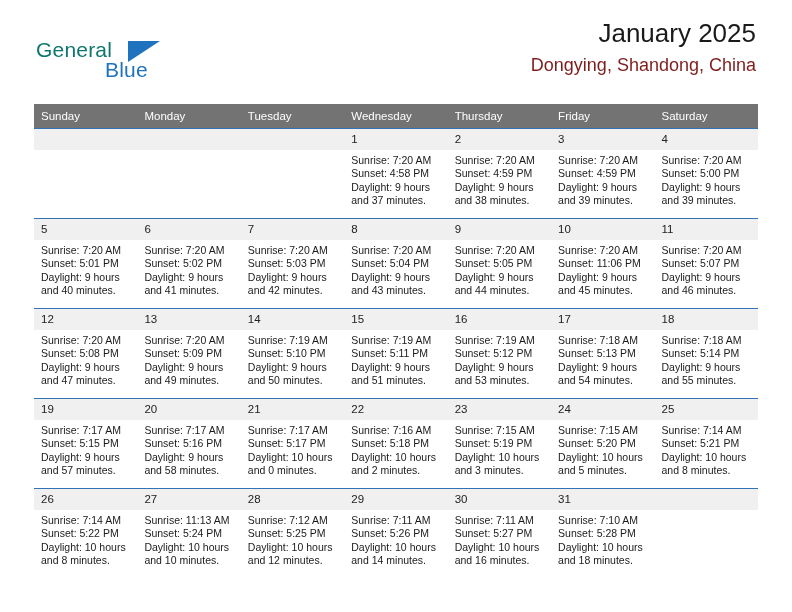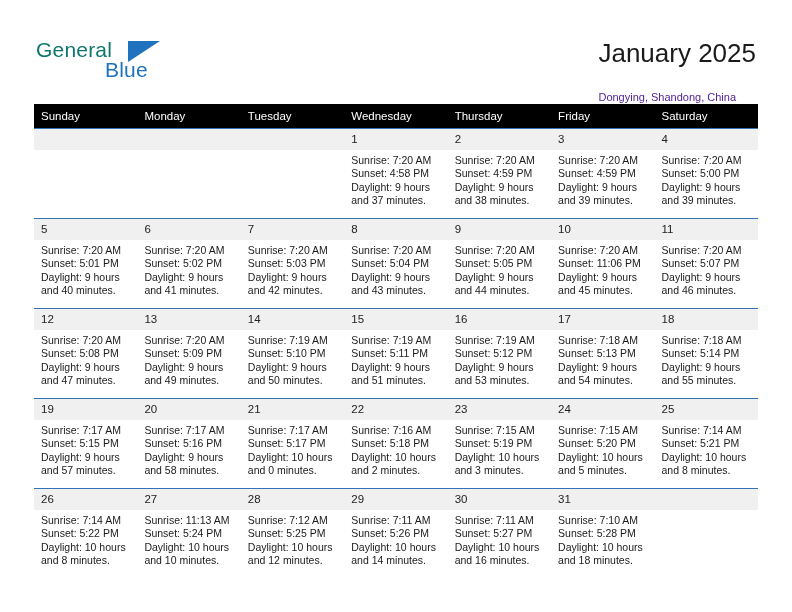--- a/index.html
+++ b/index.html
@@ -59,47 +59,48 @@
     left: 92px;
     top: 3px;
     width: 0;
     height: 0;
     border-left: 32px solid #1f72bd;
     border-bottom: 21px solid transparent;
   }
   .title-block {
     position: absolute;
     right: 36px;
-    top: 36px;
+    top: 16px;
+    text-align: right;
   }
   .cal-title {
     font-size: 26px;
     color: #1a1a1a;
     line-height: 34px;
     white-space: nowrap;
   }
   .cal-location {
-    font-size: 11px;
-    color: #4c1d95;
+    font-size: 18px;
+    color: #7f1d1d;
     line-height: 22px;
-    margin-top: 16px;
+    margin-top: 4px;
     white-space: nowrap;
   }
 
   
   .calendar {
     position: absolute;
     left: 34px;
     top: 104px;
     width: 724px;
     border-collapse: collapse;
     table-layout: fixed;
   }
   .calendar th {
-    background: #000000;
+    background: #737373;
     color: #ffffff;
     font-size: 11.5px;
     font-weight: normal;
     text-align: left;
     padding: 6px 0 6px 7px;
     height: 12px;
     border: none;
   }
   .calendar td {
     vertical-align: top;

